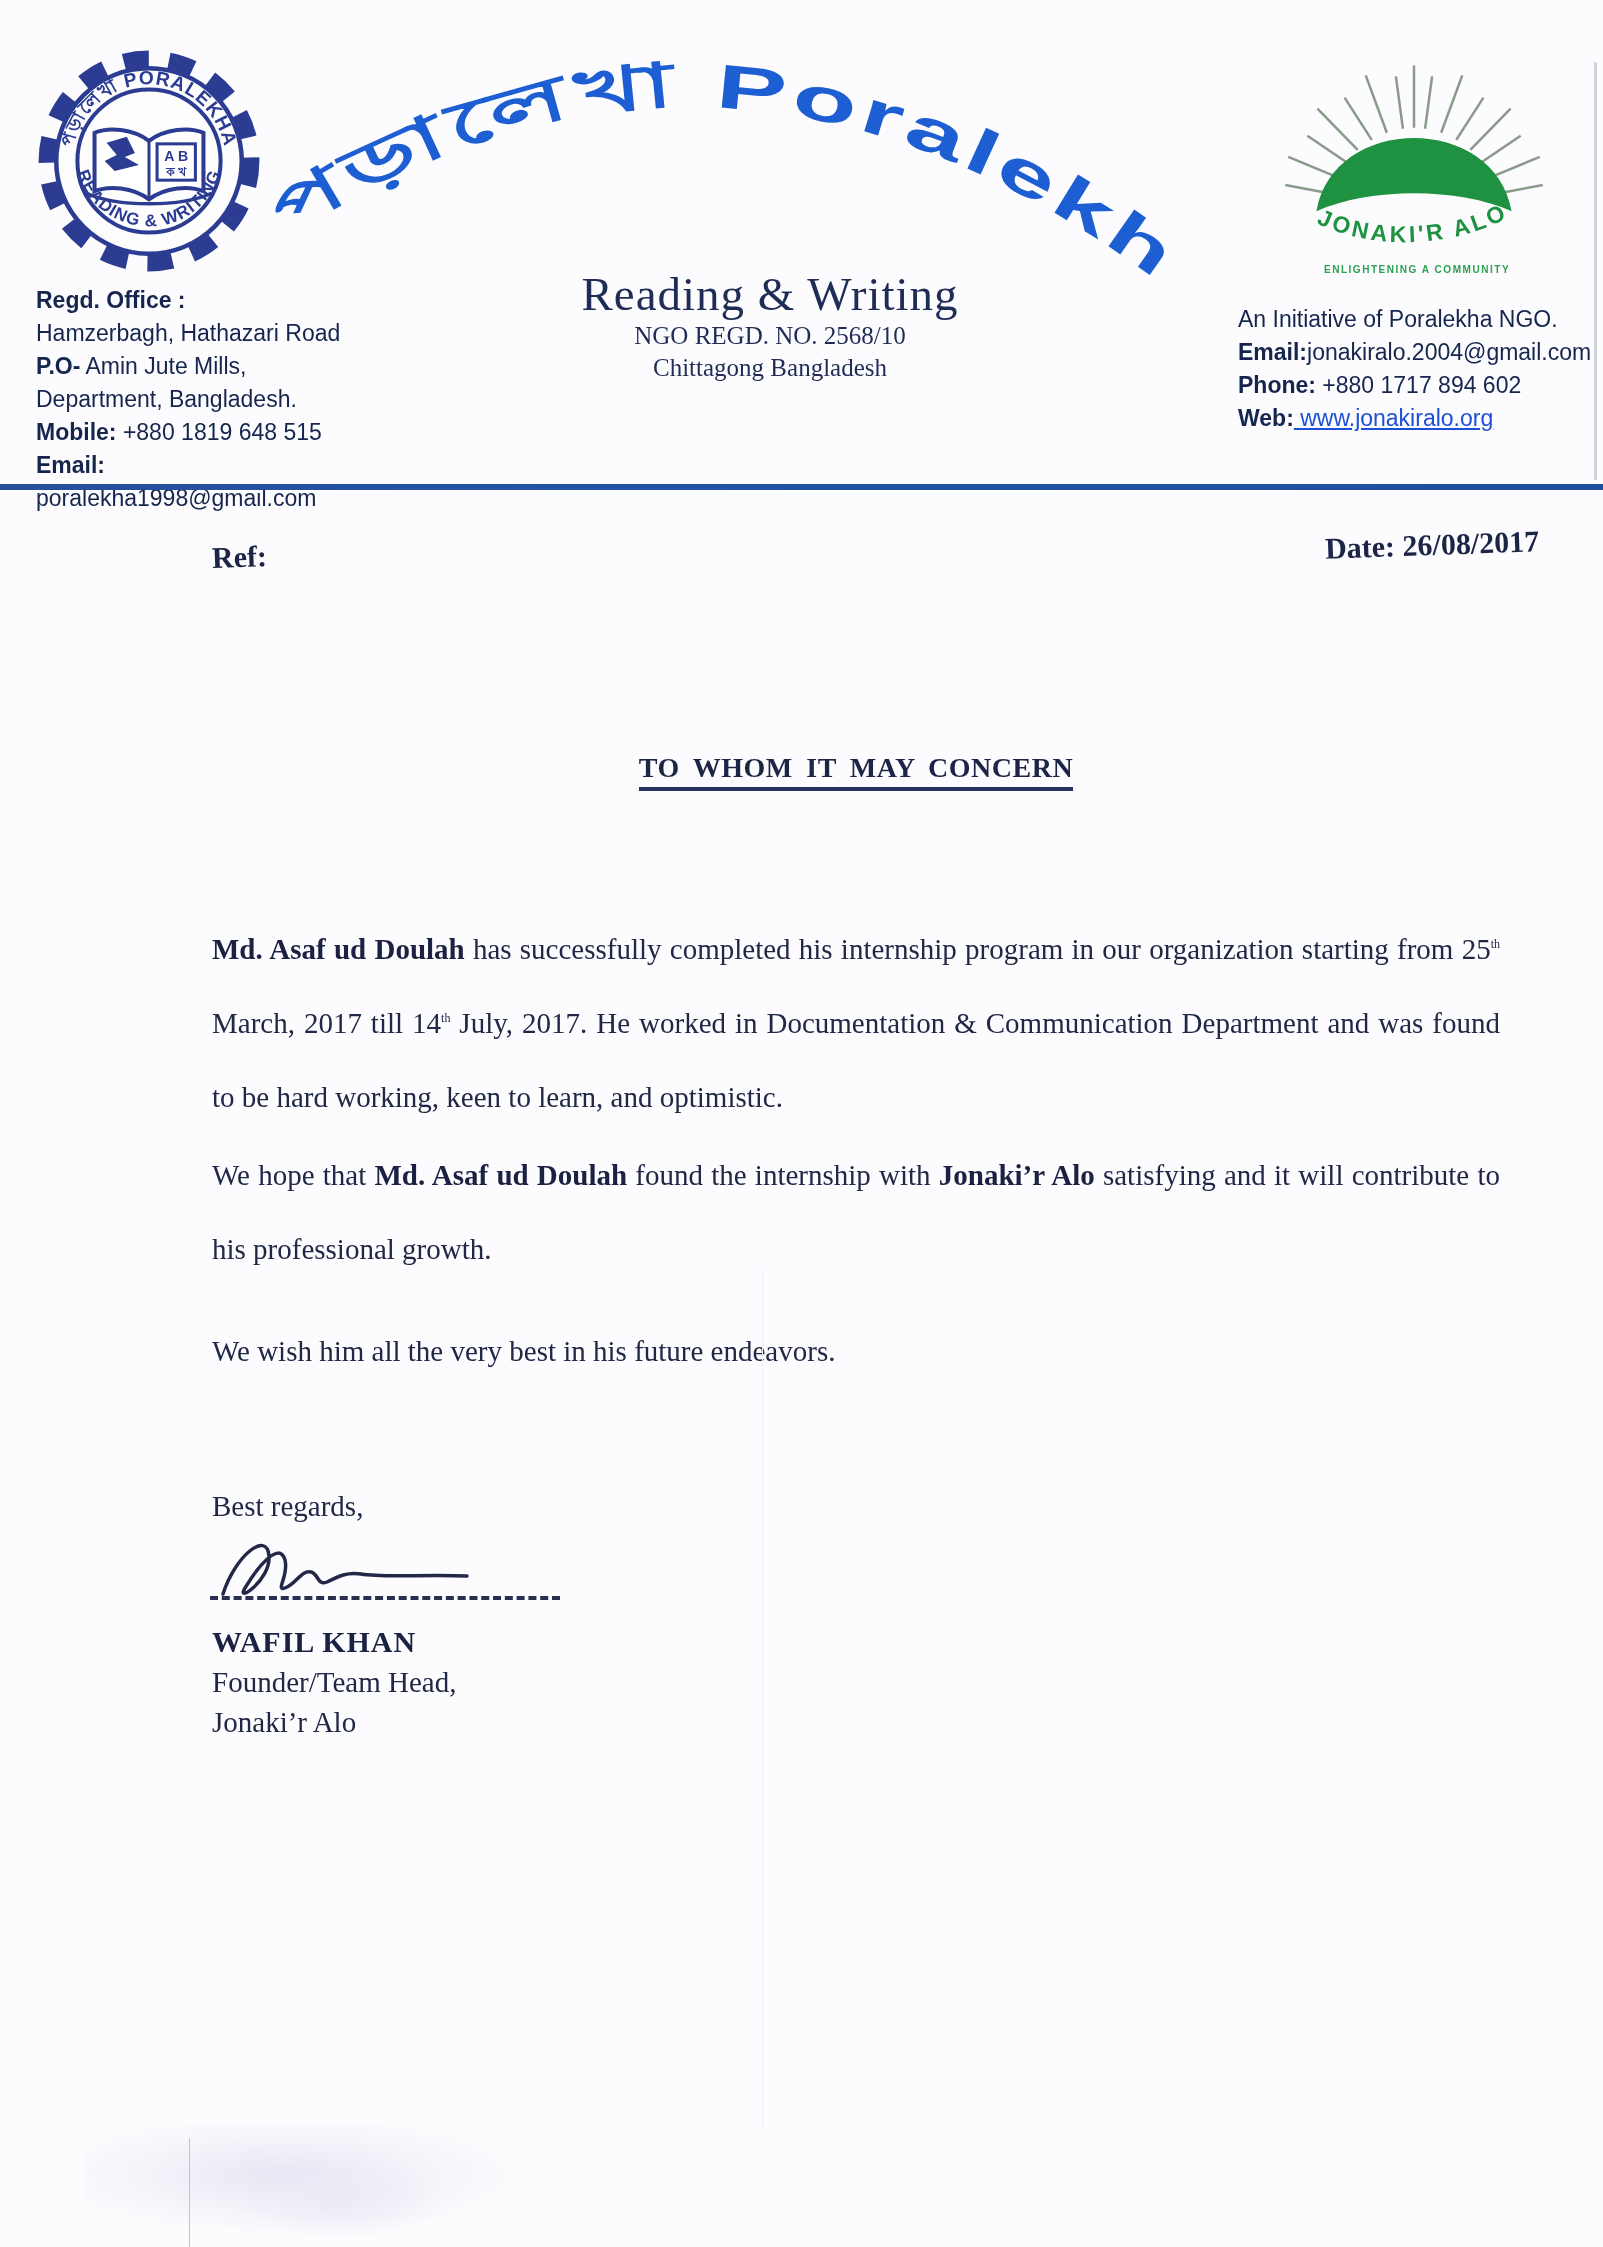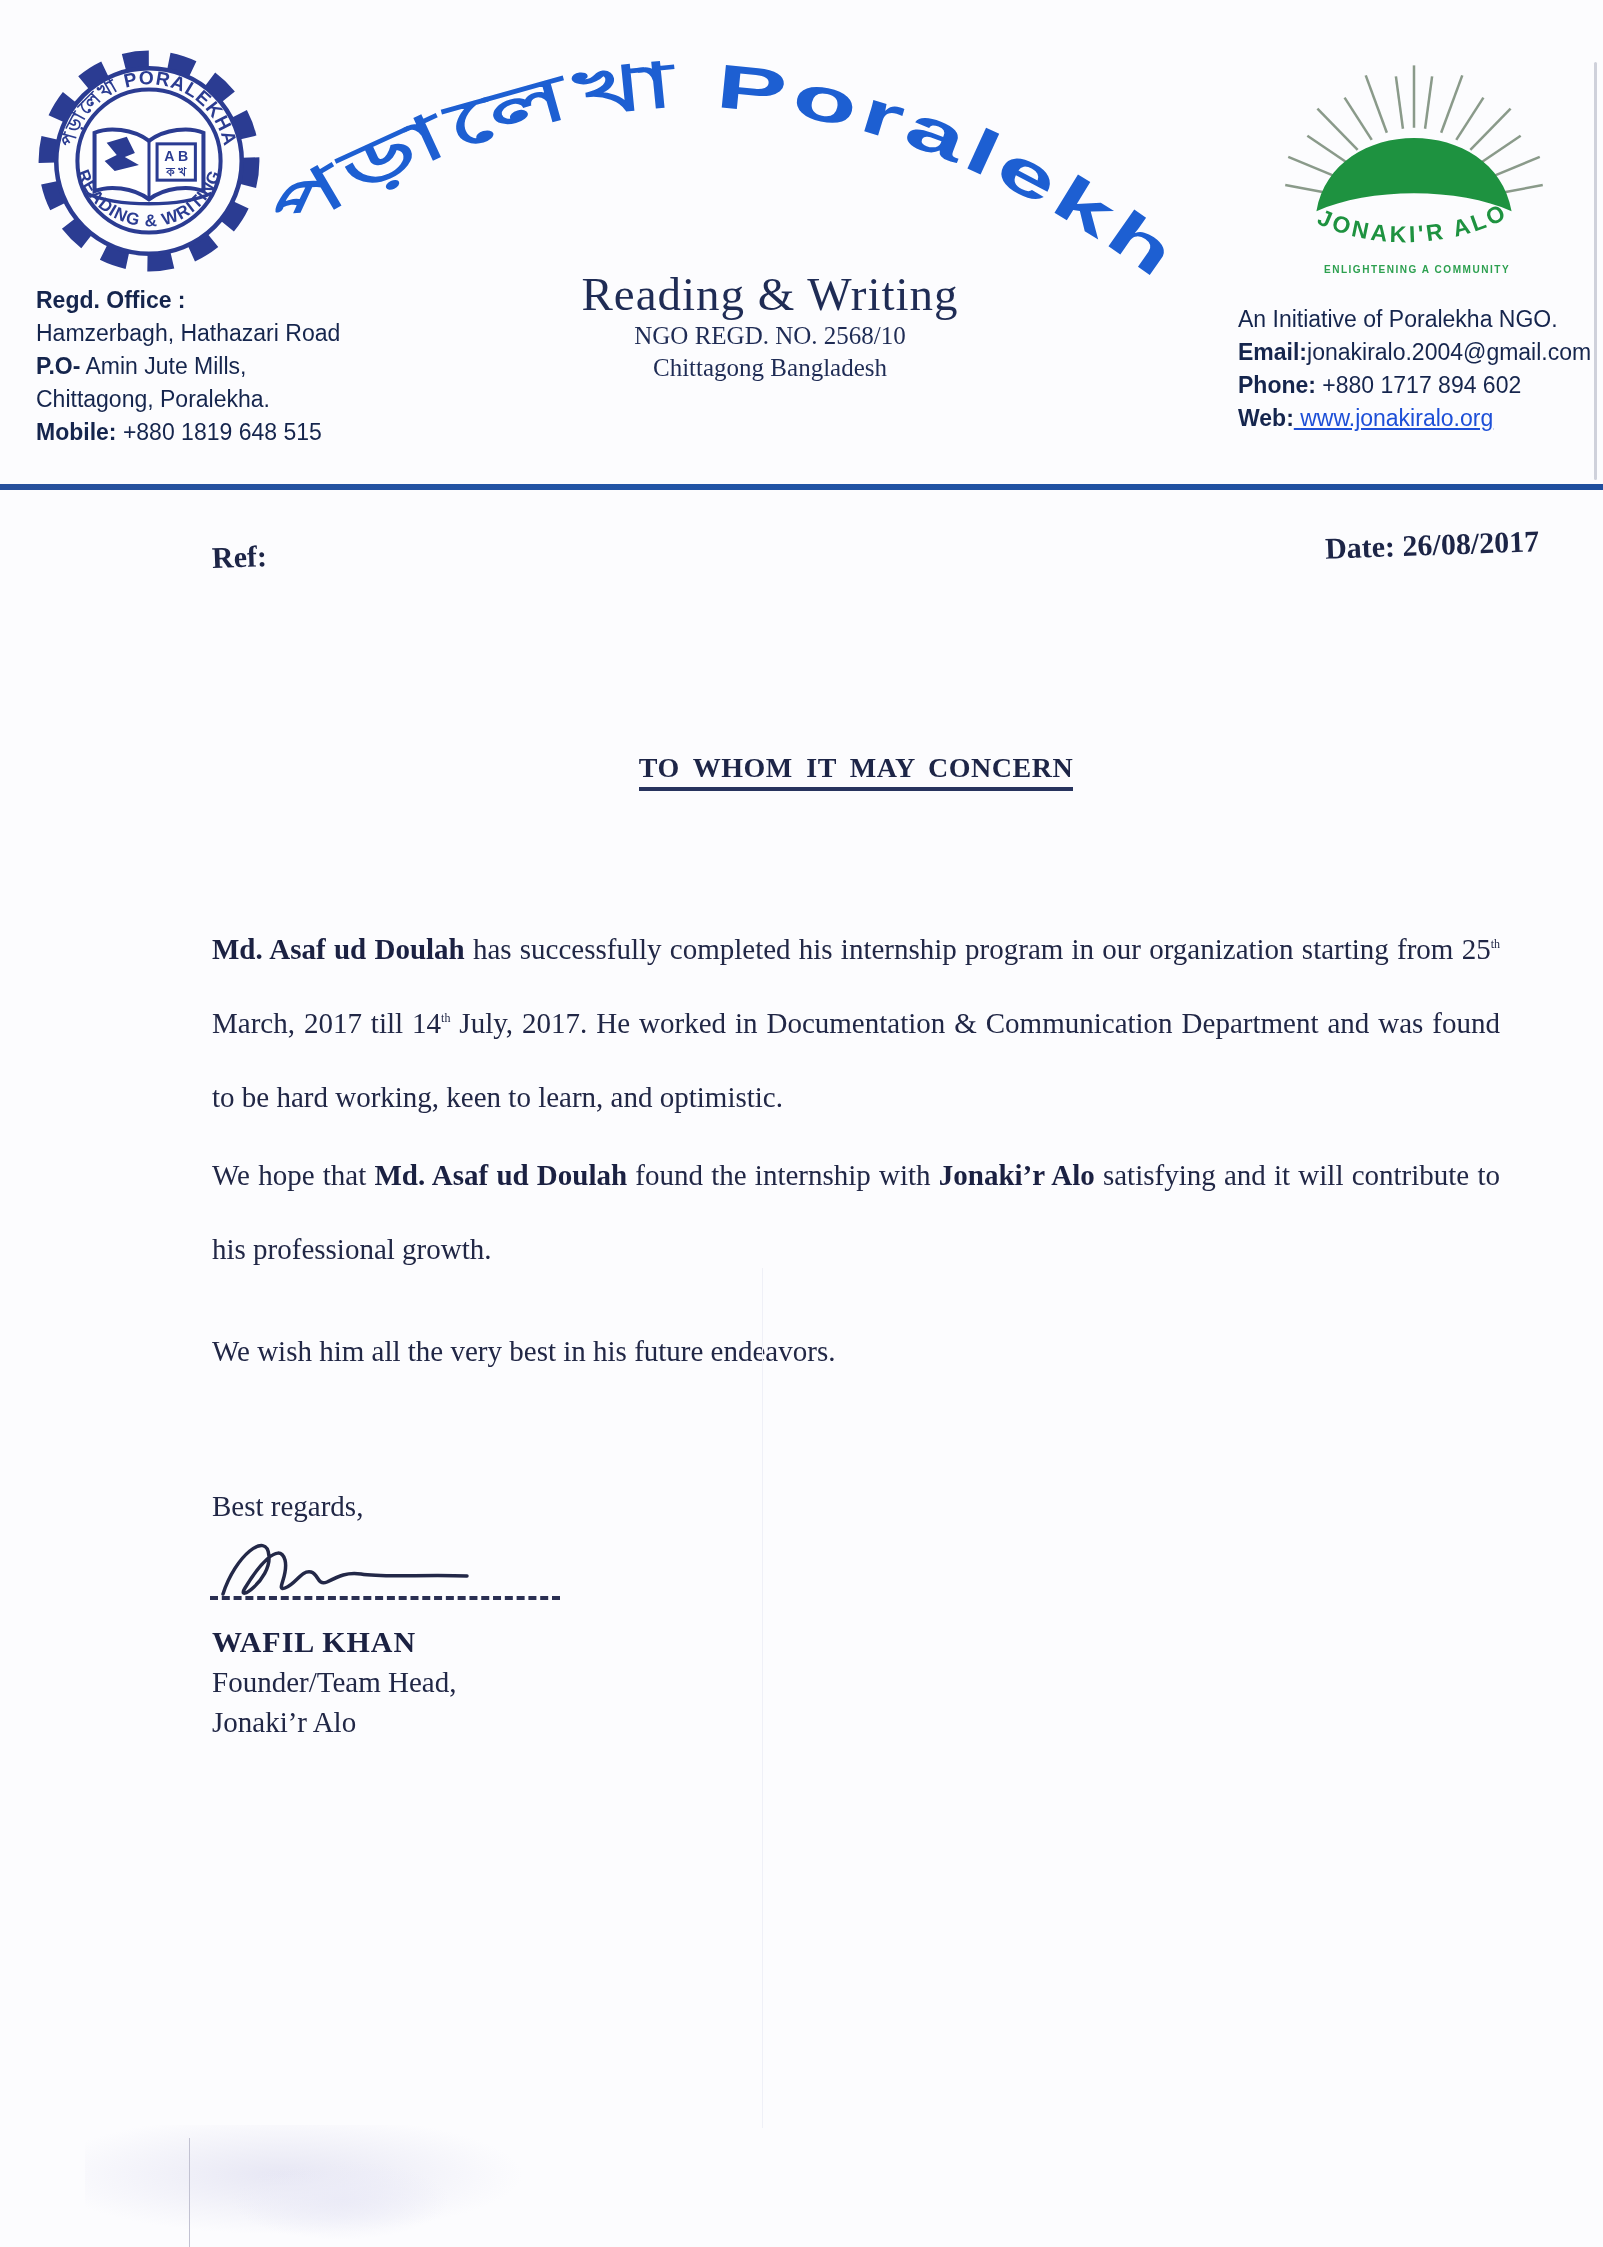--- a/index.html
+++ b/index.html
@@ -98,22 +98,23 @@
       <rect x="128" y="103" width="38" height="36" fill="none" stroke="#2b3c92" stroke-width="3"></rect>
       <text x="147" y="120" text-anchor="middle" font-size="14" font-weight="bold" fill="#2b3c92">A B</text>
       <text x="147" y="135" text-anchor="middle" font-size="12" font-weight="bold" fill="#2b3c92">ক খ</text>
     </g>
   </svg>
 
   <div class="left-address">
     <div class="b">Regd. Office :</div>
     <div>Hamzerbagh, Hathazari Road</div>
     <div><span class="b">P.O-</span><span> Amin Jute Mills,</span></div>
-    <div>Chittagong, Poralekha.</div>
+    <div>Department, Bangladesh.</div>
     <div><span class="b">Mobile:</span><span> +880 1819 648 515</span></div>
+    <div><span class="b">Email:</span><span> poralekha1998@gmail.com</span></div>
   </div>
 
   <svg class="brand-arc" width="910" height="255" viewBox="0 0 910 255">
     <defs>
         <path id="brandPath" d="M27,197 Q455,-82 887,230"></path>
       </defs>
     <text textLength="1000" lengthAdjust="spacingAndGlyphs">
       <textPath href="#brandPath" startOffset="5">পড়ালেখা Poralekha</textPath>
     </text>
   </svg>

